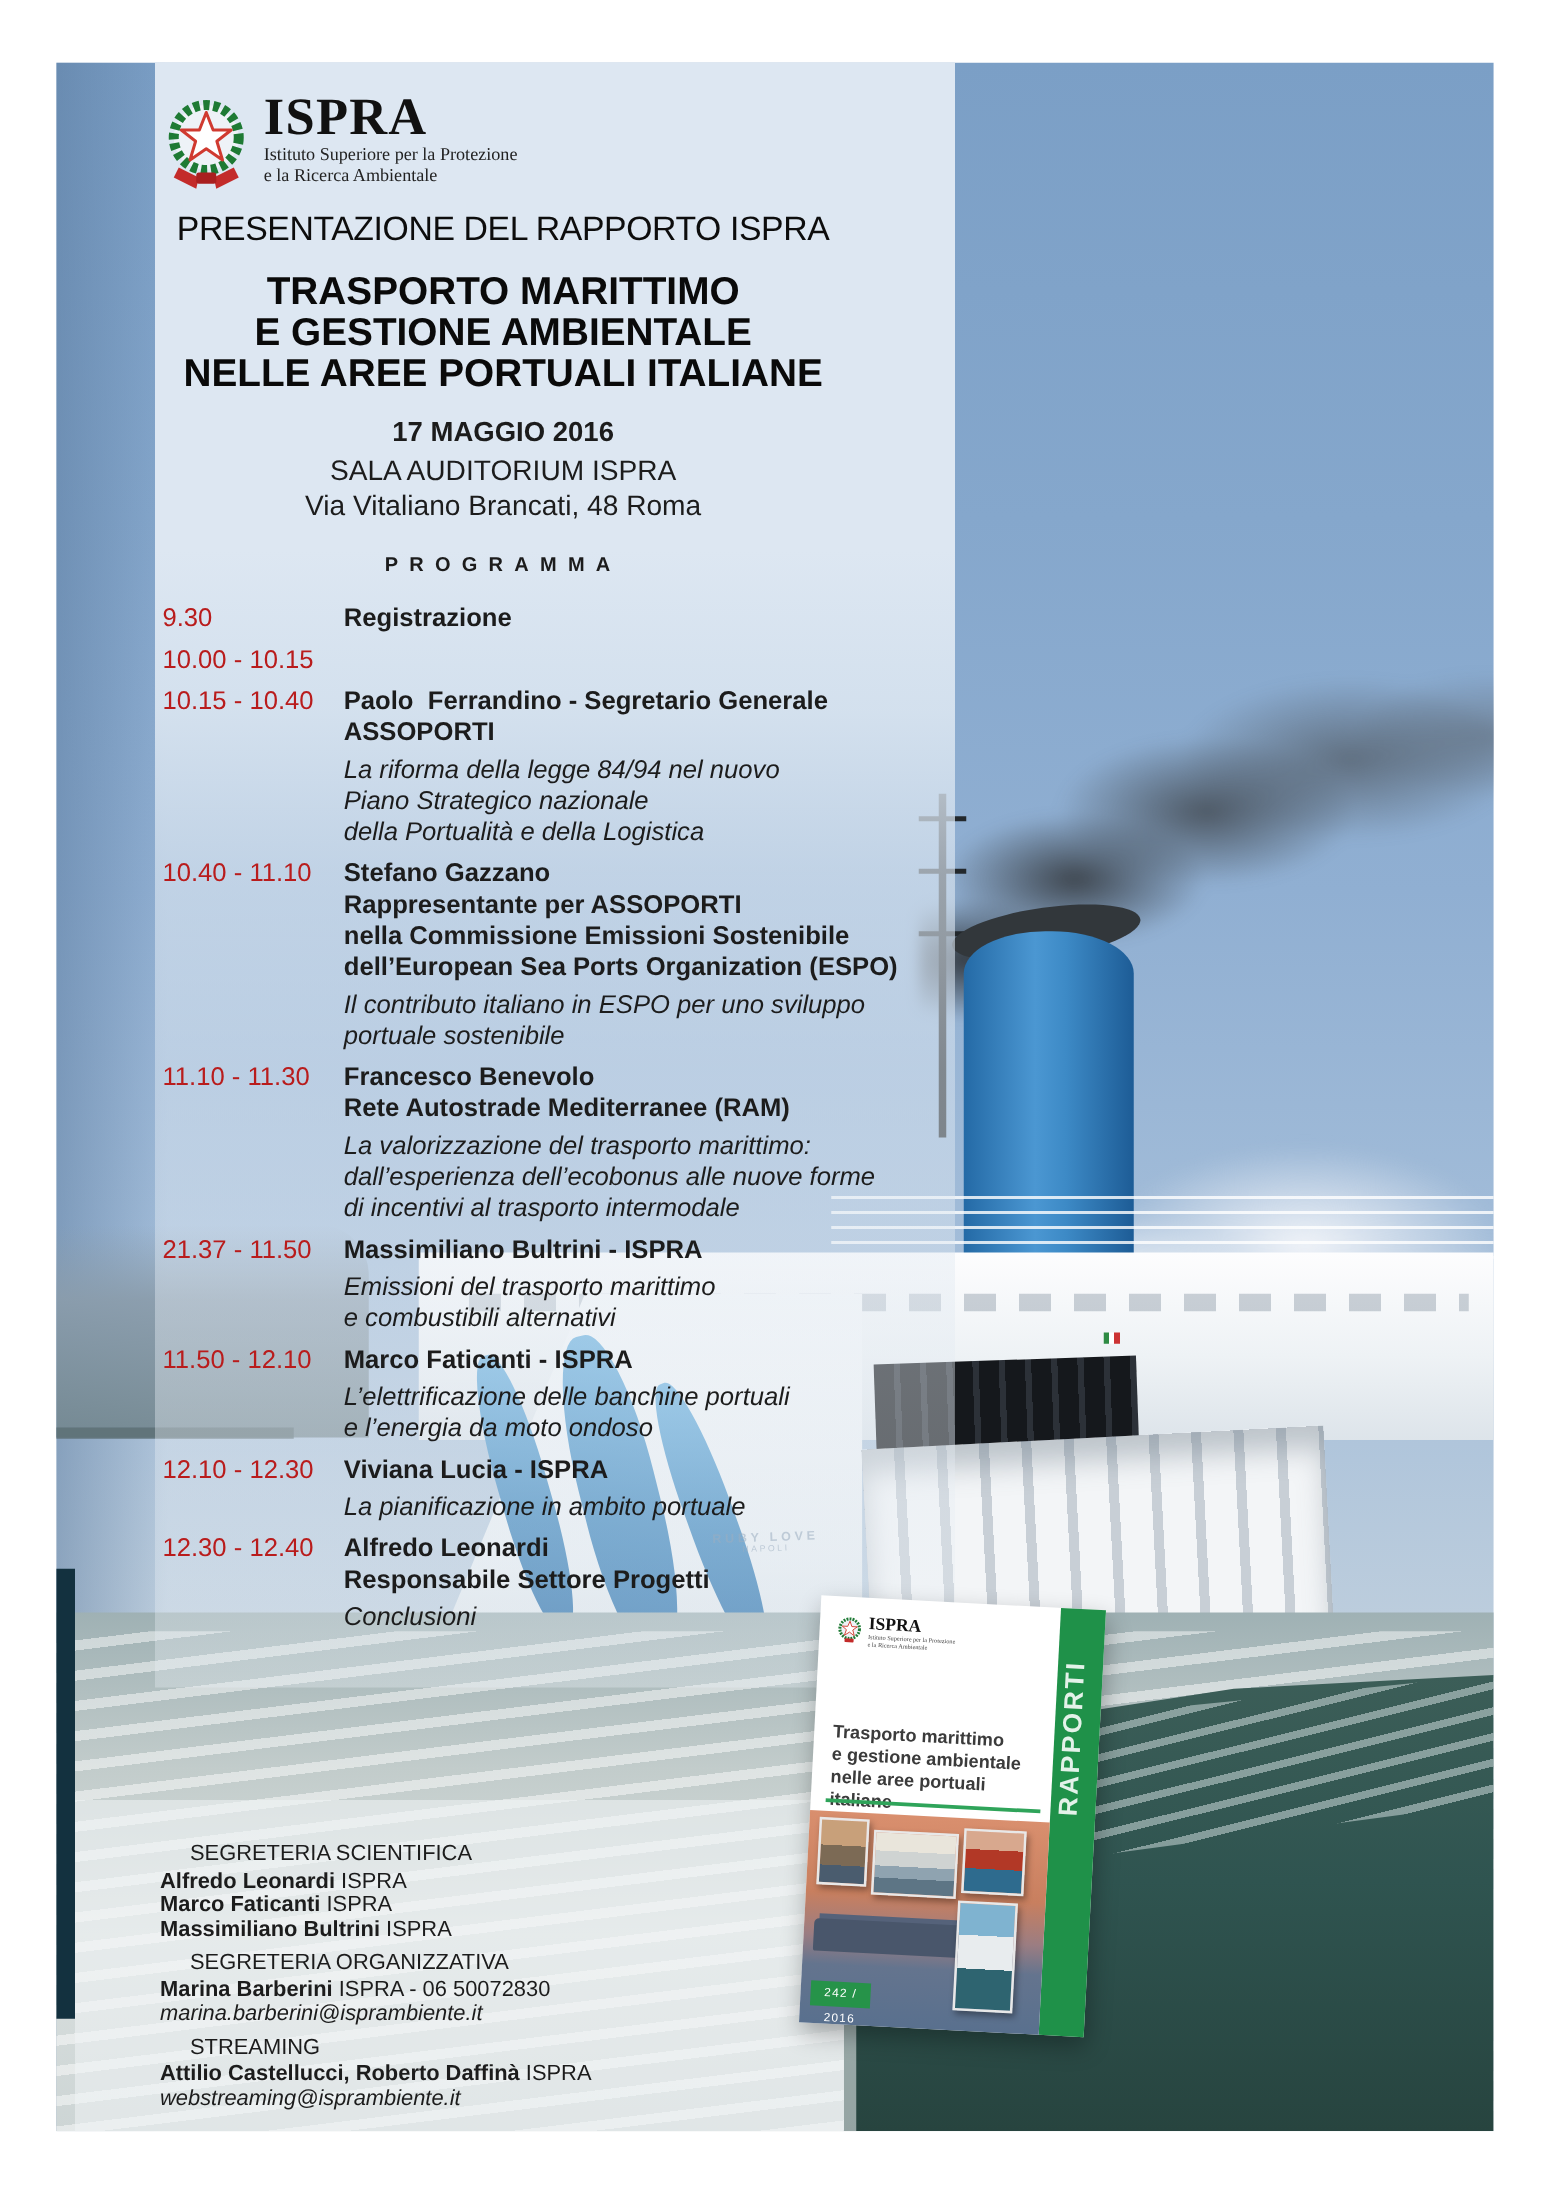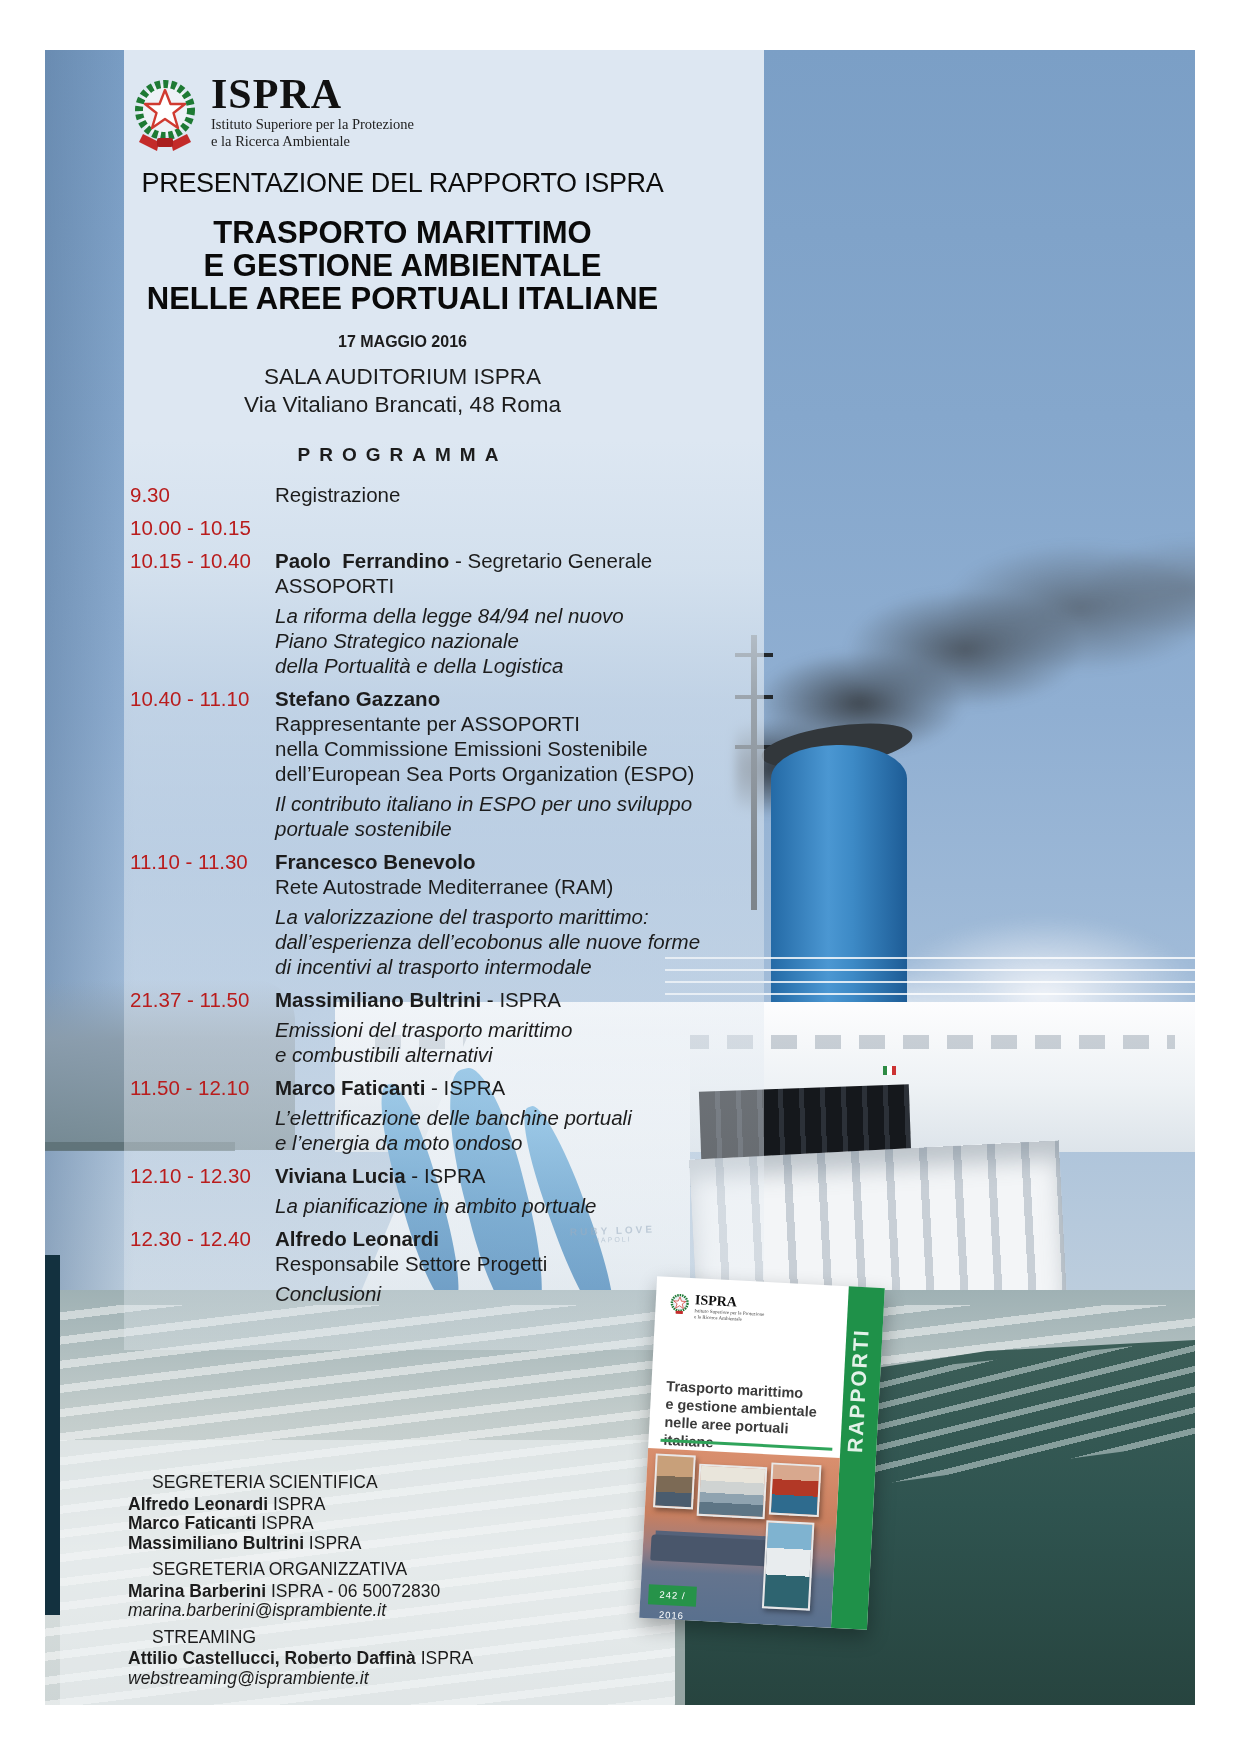--- a/index.html
+++ b/index.html
@@ -84,30 +84,30 @@
   
   .brand{position:absolute;left:88px;top:22px;z-index:3;display:flex;align-items:flex-start;}
   .brand .wordmark{margin-left:14px;font-family:"Liberation Serif",serif;}
   .brand .wordmark .nm{font-size:42px;font-weight:700;letter-spacing:1px;line-height:44px;color:#111;}
   .brand .wordmark .sb{font-size:14.5px;line-height:17px;color:#222;}
 
   
   .centered{position:absolute;left:85px;width:545px;text-align:center;z-index:3;}
   .kicker{top:118px;font-size:27px;letter-spacing:-.3px;color:#0d0d0d;}
   .title{top:166px;font-size:31px;font-weight:700;line-height:33px;color:#0a0a0a;}
-  .date-line{top:283px;font-size:16px;font-weight:700;}
+  .date-line{top:283px;font-size:22px;font-weight:700;}
   .venue-line{top:314px;font-size:22.5px;}
   .addr-line{top:342px;font-size:22.5px;}
-  .prog-head{top:394px;font-size:19px;font-weight:700;letter-spacing:9px;}
+  .prog-head{top:394px;font-size:16px;font-weight:700;letter-spacing:9px;}
 
   
   #program{position:absolute;left:85px;top:432px;width:645px;z-index:3;font-size:20.5px;line-height:25px;}
   .prog-item{display:grid;grid-template-columns:145px 1fr;margin-bottom:8px;}
   .prog-item .time{color:#b91c1c;}
-  .line span{white-space:pre-wrap;}
+  .line span{white-space:pre-wrap;font-weight:bold;}
   .line .b{font-weight:700;}
   .abs{font-style:italic;margin-top:5px;}
 
   
   #secretariat{position:absolute;left:83px;top:1423px;width:520px;z-index:3;font-size:17.5px;line-height:19.5px;}
   .sec-block{margin-bottom:7px;}
   .sec-head{margin-bottom:2px;margin-left:24px;}
   .sec-row span{white-space:pre-wrap;}
   .sec-row .b{font-weight:700;}
   .sec-row .i{font-style:italic;}

